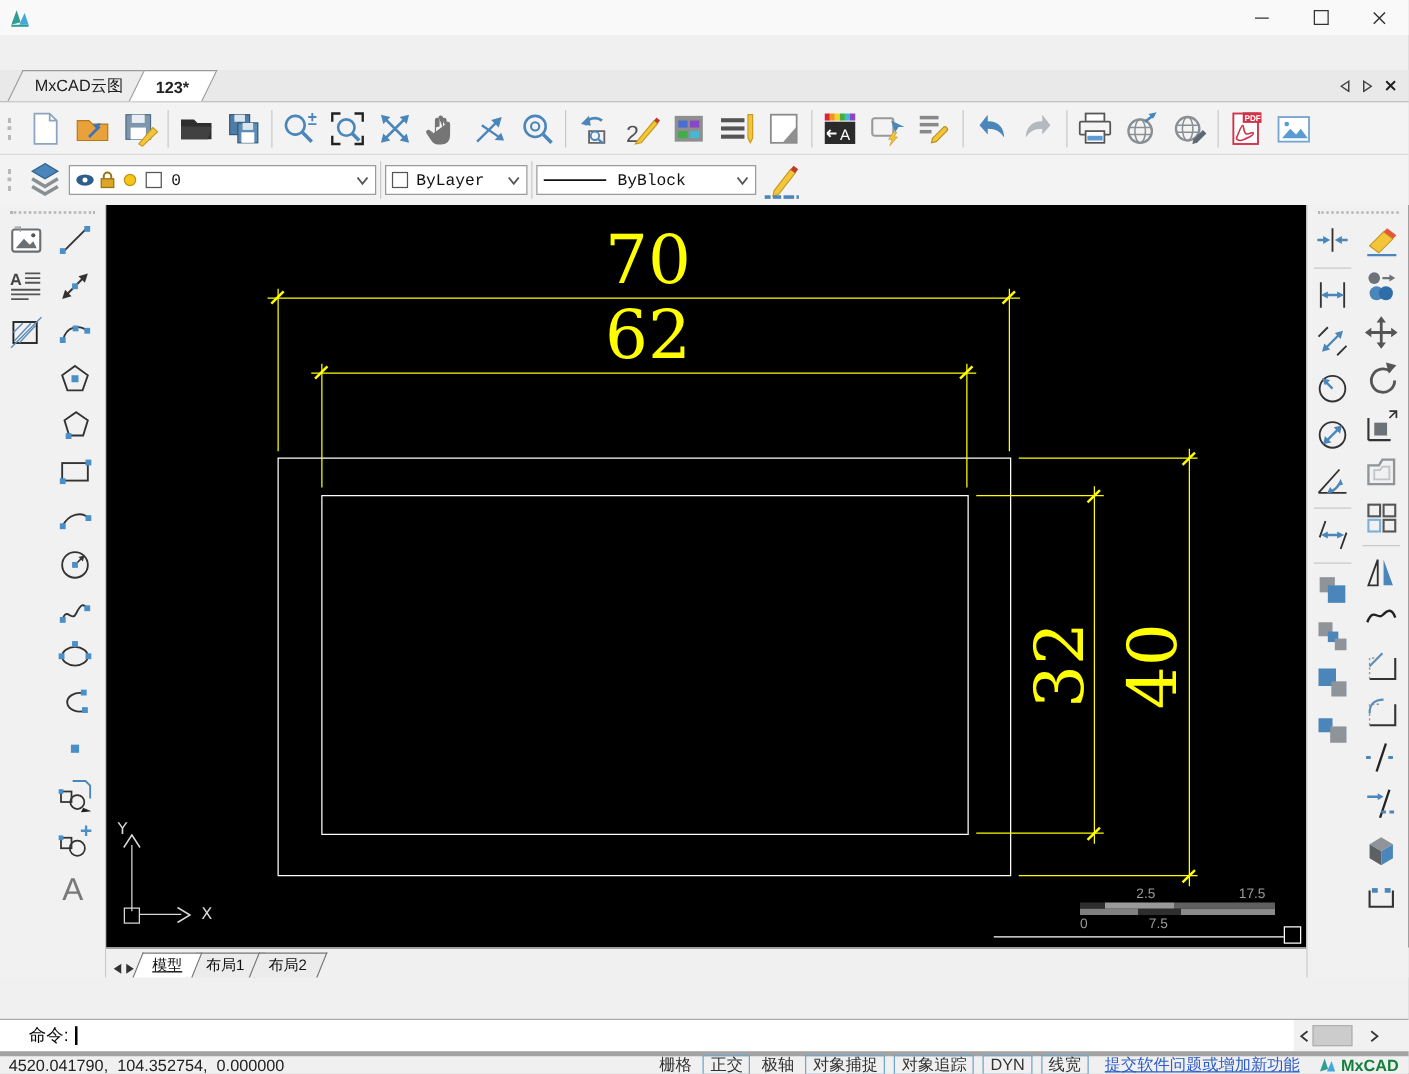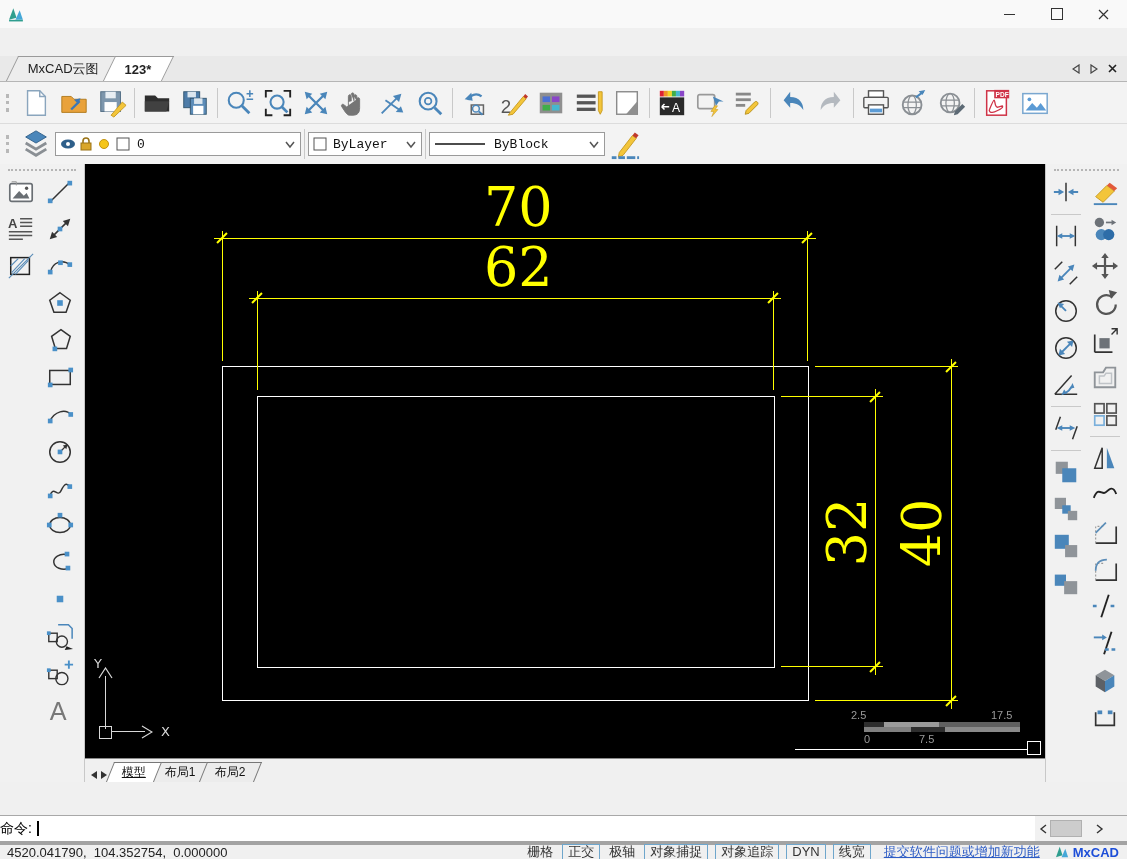--- a/index.html
+++ b/index.html
@@ -50,33 +50,33 @@
   .layoutstrip{position:absolute;left:85px;top:758px;width:960px;height:24px;background:#f0f0f0;border-top:1px solid #8a8a8a;box-sizing:border-box;display:flex;align-items:flex-end;}
   .ltabnav{display:flex;align-items:center;gap:2px;margin:0 6px 2px 4px;}
   .ltab{display:inline-flex;align-items:center;height:19px;padding:0 11px;transform:skewX(-22deg);border:1px solid #777;border-bottom:none;background:#ececec;margin-left:-5px;}
   .ltab.active{background:#fff;z-index:2;}
   .ltab>span{transform:skewX(22deg);font-size:12px;color:#111;}
   .ltab.active>span{text-decoration:underline;}
   
   .cmdhistory{position:absolute;left:0;top:782px;width:1127px;height:33px;background:#fff;border-top:1px solid #808080;box-sizing:border-box;padding:1px 6px;}
   .cmdline{font-size:14px;color:#000;line-height:15px;white-space:pre;font-family:"Liberation Sans",sans-serif;}
   .vscroll{position:absolute;right:4px;top:2px;display:flex;flex-direction:column;gap:3px;}
-  .cmdinput{position:absolute;left:0;top:815px;width:1127px;height:26px;background:#fff;border-top:1px solid #a8a8a8;box-sizing:border-box;display:flex;align-items:center;padding-left:0;}
+  .cmdinput{position:absolute;left:0;top:815px;width:1127px;height:26px;background:#fff;border-top:1px solid #a8a8a8;box-sizing:border-box;display:flex;align-items:center;padding-left:23px;}
   .prompt{font-size:14px;color:#000;white-space:pre;}
   .cursorbar{width:2px;height:15px;background:#000;margin-left:5px;}
   .hscroll{position:absolute;right:0;top:816px;width:92px;height:25px;background:#f1f1f1;display:flex;align-items:center;}
   .hthumb{width:30px;height:15px;background:#ccc;border:1px solid #b0b0b0;margin-left:3px;}
   
   .statusbar{position:absolute;left:0;top:841px;width:1127px;height:18px;background:#f0f0f0;border-top:4px solid #a3a3a3;box-sizing:border-box;display:flex;align-items:center;font-size:13px;color:#222;}
   .coords{margin-left:7px;white-space:pre;}
   .toggles{margin-left:auto;display:flex;align-items:center;gap:7px;}
   .toggle{padding:0 2px;color:#333;}
   .toggle.bordered{border:1px solid #6ea6cc;padding:0 5px;line-height:14px;}
   .statuslink{color:#2d5cc5;text-decoration:underline;margin:0 8px 0 6px;}
-  .brand{color:#1d4ed8;font-weight:bold;margin-right:8px;display:flex;align-items:center;gap:3px;}
+  .brand{color:#15803d;font-weight:bold;margin-right:8px;display:flex;align-items:center;gap:3px;}
   svg{display:block;}
 </style>
 </head>
 <body>
 
 <div class="window">
 
   <div class="titlebar">
     <svg width="17" height="16" viewBox="0 0 16 15" style="margin-left:8px">
         <path d="M1 13L5 2l3 9z" fill="#2f9e8f"></path>
@@ -560,21 +560,21 @@
     <svg class="abs" style="left:13px;top:503px;" width="15" height="12" viewBox="0 0 15 12">
         <path d="M1 11L7.5 1 14 11" fill="none" stroke="#d8d8d8" stroke-width="1.2"></path>
       </svg>
     <div class="abs" style="left:14px;top:562px;width:11px;height:11px;border:1px solid #d8d8d8;"></div>
     <div class="abs" style="left:27px;top:567px;width:33px;height:1px;background:#d8d8d8;"></div>
     <svg class="abs" style="left:56px;top:561px;" width="12" height="14" viewBox="0 0 12 14">
         <path d="M1 1l10 6L1 13" fill="none" stroke="#d8d8d8" stroke-width="1.2"></path>
       </svg>
     <span class="ucs abs" style="left:76px;top:560px;">X</span>
 
-    <span class="sclabel" style="left:766px;top:545px;">2.5</span>
+    <span class="sclabel" style="left:824px;top:545px;">2.5</span>
     <span class="sclabel" style="left:906px;top:545px;">17.5</span>
     <div class="abs" style="left:779px;top:558px;width:156px;height:5px;background:linear-gradient(90deg,#2e2e2e 0 13%,#9a9a9a 13% 48%,#606060 48% 100%);"></div>
     <div class="abs" style="left:779px;top:563px;width:156px;height:5px;background:linear-gradient(90deg,#808080 0 30%,#2e2e2e 30% 52%,#8a8a8a 52% 100%);"></div>
     <span class="sclabel" style="left:779px;top:569px;">0</span>
     <span class="sclabel" style="left:834px;top:569px;">7.5</span>
 
     <div class="wline" style="left:710px;top:585px;width:235px;height:1px;"></div>
     <div class="abs" style="left:942px;top:577px;width:12px;height:12px;border:1px solid #fff;background:#000;"></div>
   </div>
 

